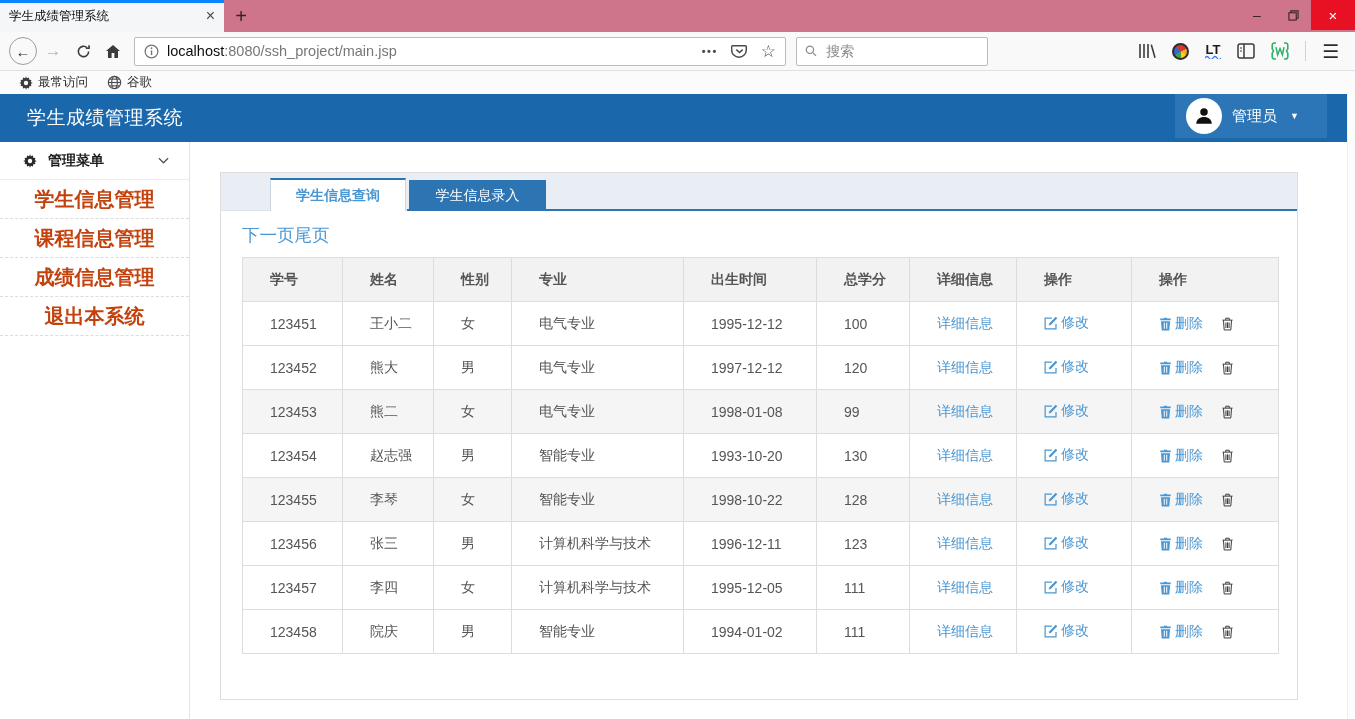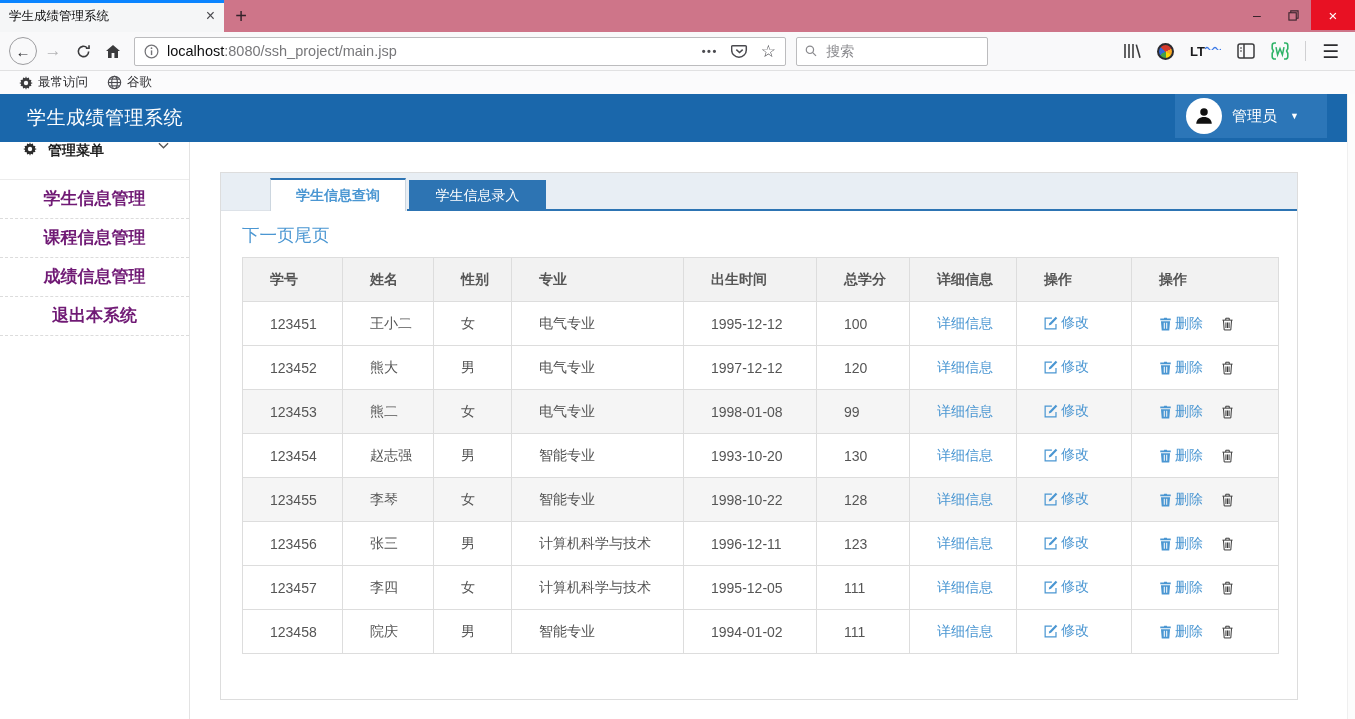--- a/index.html
+++ b/index.html
@@ -27,43 +27,43 @@
   .url-host{color:#0c0c0d;}
   .url-rest{color:#77777a;}
   .url-actions{margin-left:auto;display:flex;align-items:center;gap:13px;color:#4a4a4f;}
   .dots{font-size:11px;letter-spacing:1.5px;font-weight:bold;}
   .star{font-size:17px;line-height:17px;}
   .searchbox{height:29px;width:192px;margin-left:10px;background:#fff;border:1px solid #bcbcbe;border-radius:2px;display:flex;align-items:center;padding:0 8px;box-sizing:border-box;}
   .searchbox input{border:none;outline:none;width:100%;font-size:14px;margin-left:7px;font-family:inherit;color:#333;background:transparent;}
   .searchbox input::placeholder{color:#8a8a8e;}
   .nav-right{margin-left:auto;display:flex;align-items:center;gap:16px;padding-right:8px;}
   .lens{width:17px;height:17px;border-radius:50%;border:2px solid #2c2c30;background:conic-gradient(#d33a2c 0 18%,#f9a825 18% 34%,#ffd600 34% 48%,#43a047 48% 66%,#3367d6 66% 86%,#d33a2c 86%);box-sizing:border-box;}
-  .lt-icon{display:flex;flex-direction:row;align-items:flex-start;line-height:11px;}
+  .lt-icon{display:flex;flex-direction:column;align-items:center;line-height:11px;}
   .lt-icon b{font-size:13px;color:#1b1b1d;letter-spacing:0;}
   .toolbar-sep{width:1px;height:20px;background:#d0d0d2;}
   .hamburger{font-size:19px;color:#2b2b2e;line-height:19px;}
 
   
   .bookmarksbar{position:absolute;top:71px;left:0;right:0;height:23px;background:#fbfbfc;display:flex;align-items:center;padding-left:19px;gap:19px;}
   .bookmark{display:flex;align-items:center;gap:5px;font-size:12.5px;color:#2b2b2e;}
 
   
   .appheader{position:absolute;top:94px;left:0;right:0;height:48px;background:var(--header_blue);}
   .app-title{position:absolute;left:27px;top:0;height:48px;display:flex;align-items:center;color:#fff;font-size:19px;letter-spacing:0.5px;}
   .admin-chip{position:absolute;right:28px;top:0;height:44px;width:152px;background:var(--chip_blue);display:flex;align-items:center;padding:0 11px;box-sizing:border-box;gap:10px;}
   .avatar{width:36px;height:36px;border-radius:50%;background:#fff;display:flex;align-items:center;justify-content:center;flex:none;}
   .admin-name{color:#fff;font-size:15px;}
   .admin-caret{color:#fff;font-size:9px;margin-left:3px;}
 
   
   .sidebar{position:absolute;top:142px;left:0;bottom:0;width:190px;background:#fff;border-right:1px solid #e3e3e3;box-sizing:border-box;}
-  .sidebar-header{height:37px;display:flex;align-items:flex-start;padding:0 20px 0 23px;border-bottom:1px solid #ececec;font-size:14px;font-weight:bold;color:#1d1d1d;}
+  .sidebar-header{height:37px;display:flex;align-items:center;padding:0 20px 0 23px;border-bottom:1px solid #ececec;font-size:14px;font-weight:bold;color:#1d1d1d;}
   .sidebar-header .gear{margin-right:11px;display:flex;}
   .sidebar-header .chev{margin-left:auto;display:flex;}
-  .sidebar-item{height:38px;line-height:38px;text-align:center;font-size:17px;font-weight:bold;color:#701a75;border-bottom:1px dashed #dcdcdc;cursor:pointer;}
+  .sidebar-item{height:38px;line-height:38px;text-align:center;font-size:20px;font-weight:bold;color:#c2410c;border-bottom:1px dashed #dcdcdc;cursor:pointer;}
 
   
   .main{position:absolute;top:142px;left:190px;right:0;bottom:0;background:#fff;}
   .page-scroll-strip{position:absolute;top:94px;right:0;bottom:0;width:8px;background:#fcfcfc;border-left:1px solid #efefef;box-sizing:border-box;}
   .card{position:absolute;left:30px;top:30px;width:1078px;height:528px;background:#fff;border:1px solid #ddd;box-sizing:border-box;}
   .tabstrip{position:relative;height:38px;background:var(--strip_bg);}
   .blue-line{position:absolute;left:186px;right:0;bottom:0;height:2px;background:var(--tab_blue);}
   .gray-line{position:absolute;left:0;width:50px;bottom:0;height:1px;background:#dde2e8;}
   .ctab{position:absolute;bottom:0;display:flex;align-items:center;justify-content:center;font-size:14px;cursor:pointer;box-sizing:border-box;}
   .ctab.active{left:49px;width:136px;height:33px;background:#fff;border:1px solid #ccd6df;border-bottom:none;border-top:2px solid var(--tab_blue);color:var(--link_blue);font-weight:bold;}

